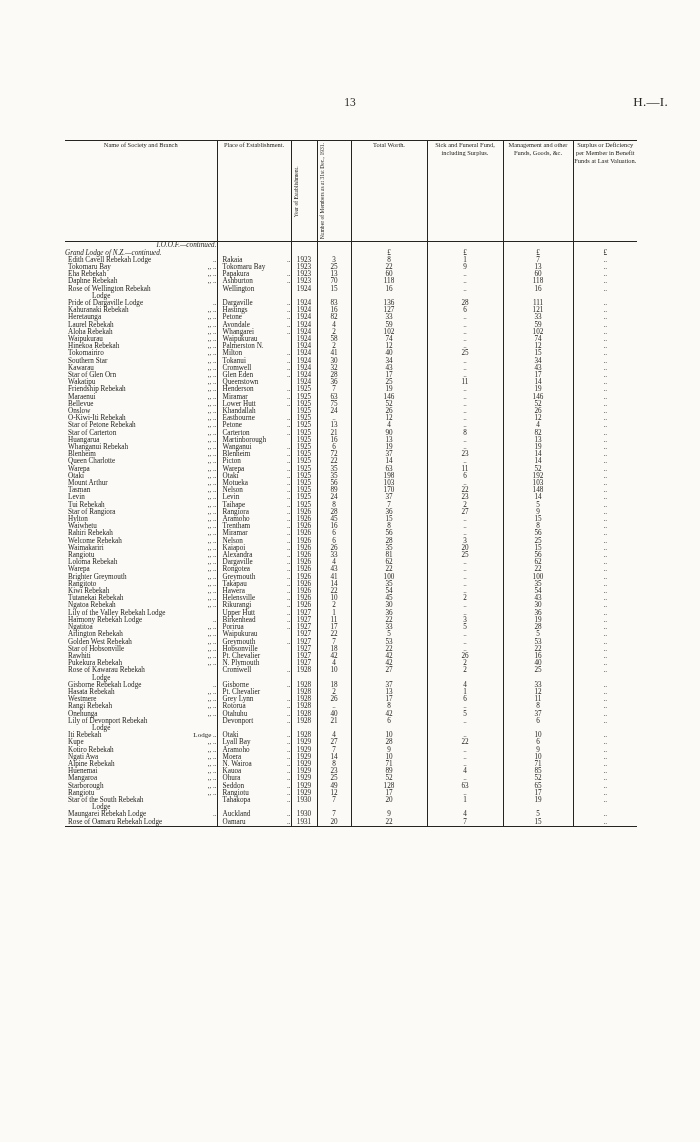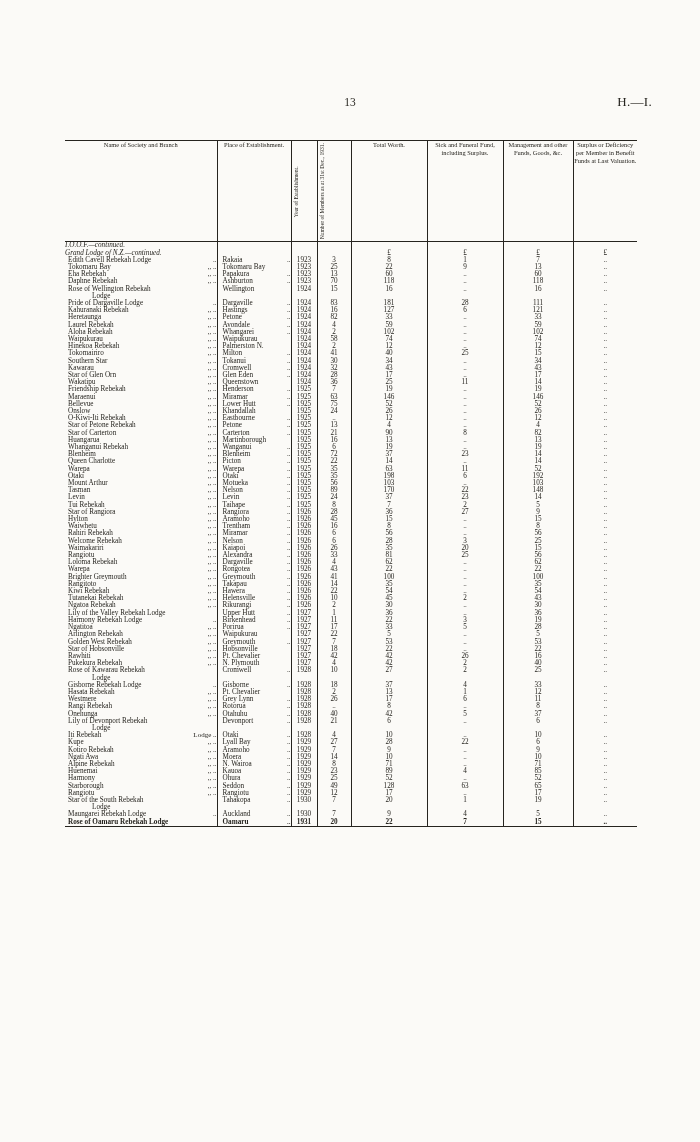--- a/index.html
+++ b/index.html
@@ -22,21 +22,21 @@
   }
   .page-num {
     position: absolute;
     left: 0; top: 96px;
     width: 700px;
     text-align: center;
     font-size: 11.5px;
   }
   .doc-code {
     position: absolute;
-    right: 48px; top: 94px;
+    right: 32px; top: 94px;
     font-size: 13px;
     letter-spacing: 0.3px;
   }
   .table-caption {
     position: absolute;
     left: 0; top: 120px;
     width: 700px;
     text-align: center;
     font-size: 11.5px;
   }
@@ -82,35 +82,35 @@
   col.c-surplus { width: 64px; }
 
   tbody td { padding: 0.35px 3px; }
   tbody td.name { text-align: left; padding-left: 3px; }
   tbody td.place { text-align: left; padding-left: 5px; }
   tbody td.num { text-align: center; }
   tbody td.money { text-align: center; }
   tbody td.vsep { border-left: 0.8px solid #26241f; }
 
   .sect {
-    text-align: left;
+    text-align: right;
     font-style: italic;
     padding-top: 3px;
   }
   .sect-left {
     text-align: left;
     font-style: italic;
     padding-left: 10px;
     margin-left: 37px;
   }
   .name-wrap { display: flex; justify-content: space-between; align-items: baseline; }
   .name-wrap .lbl { white-space: nowrap; }
   .name-wrap .tail { white-space: nowrap; padding-left: 4px; font-size: 7px;}
   .cont-line { padding-left: 24px; margin-top: 20px; }
-  .bottom-rule td { border-bottom: 1.1px solid #26241f; font-weight: bold; }
+  .bottom-rule td { border-bottom: 1.1px solid #26241f; }
 </style>
 </head>
 <body>
 
 <div class="page">
 
   <div class="page-num">13</div>
   <div class="doc-code">H.—I.</div>
 
 
@@ -277,21 +277,21 @@
             </div>
           </td>
           <td class="place vsep">
             <div class="name-wrap">
               <span class="lbl">Dargaville</span>
               <span class="tail">..</span>
             </div>
           </td>
           <td class="num vsep">1924</td>
           <td class="num vsep">83</td>
-          <td class="money vsep">181</td>
+          <td class="money vsep">136</td>
           <td class="money vsep">28</td>
           <td class="money vsep">111</td>
           <td class="money vsep">..</td>
         </tr>
         <tr>
           <td class="name">
             <div class="name-wrap">
               <span class="lbl">Kahuranaki Rebekah</span>
               <span class="tail">,,     ..</span>
             </div>
@@ -1565,21 +1565,21 @@
           <td class="num vsep">1929</td>
           <td class="num vsep">23</td>
           <td class="money vsep">89</td>
           <td class="money vsep">4</td>
           <td class="money vsep">85</td>
           <td class="money vsep">..</td>
         </tr>
         <tr>
           <td class="name">
             <div class="name-wrap">
-              <span class="lbl">Harmony</span>
+              <span class="lbl">Mangaroa</span>
               <span class="tail">,,     ..</span>
             </div>
           </td>
           <td class="place vsep">
             <div class="name-wrap">
               <span class="lbl">Ohura</span>
               <span class="tail">..</span>
             </div>
           </td>
           <td class="num vsep">1929</td>

